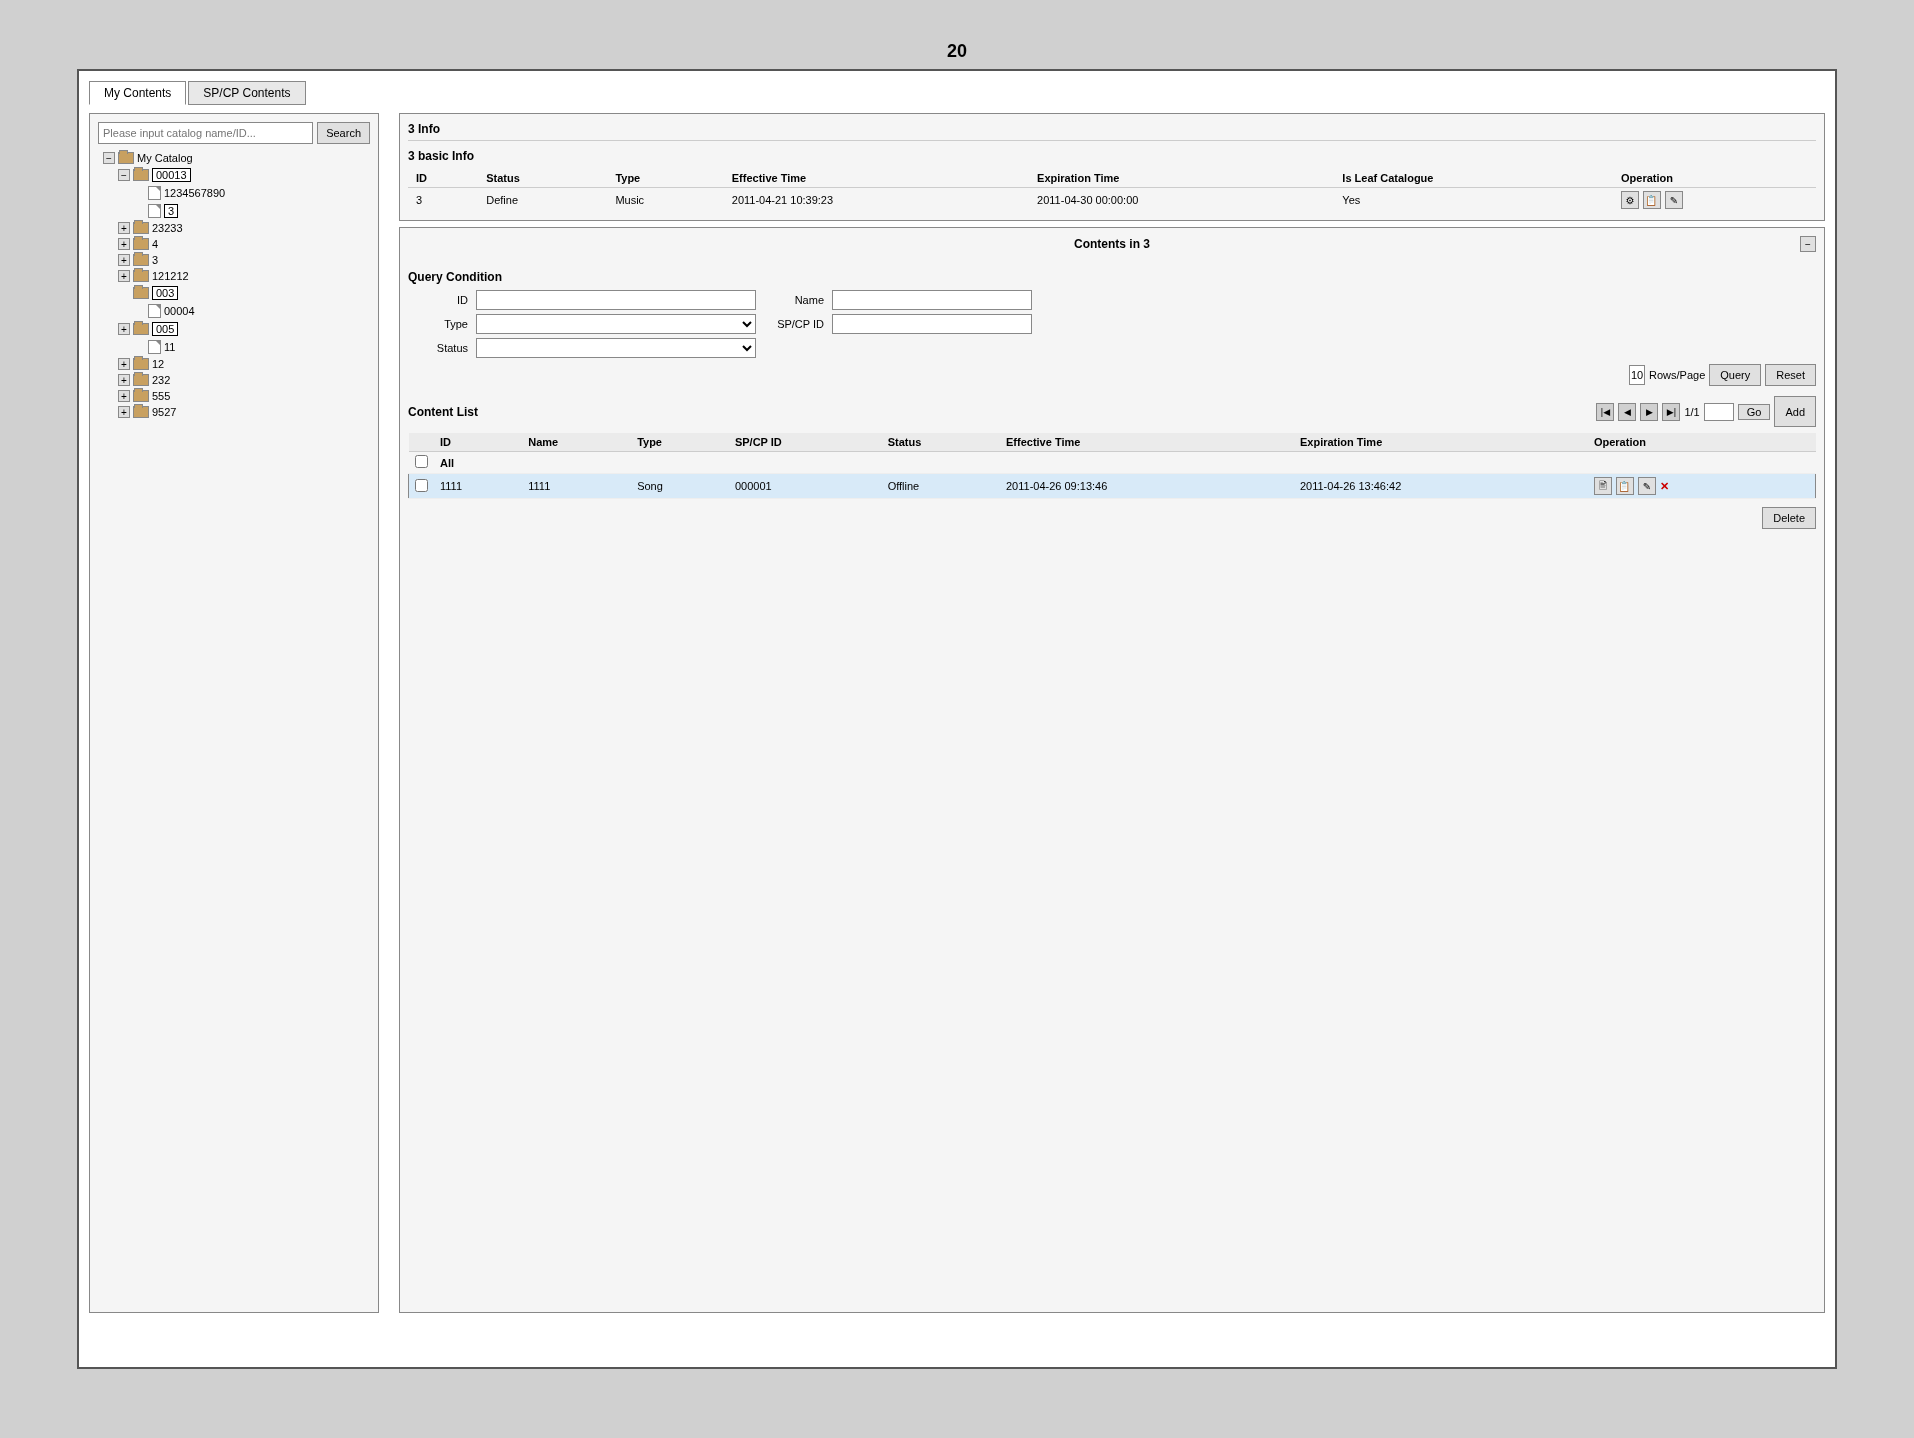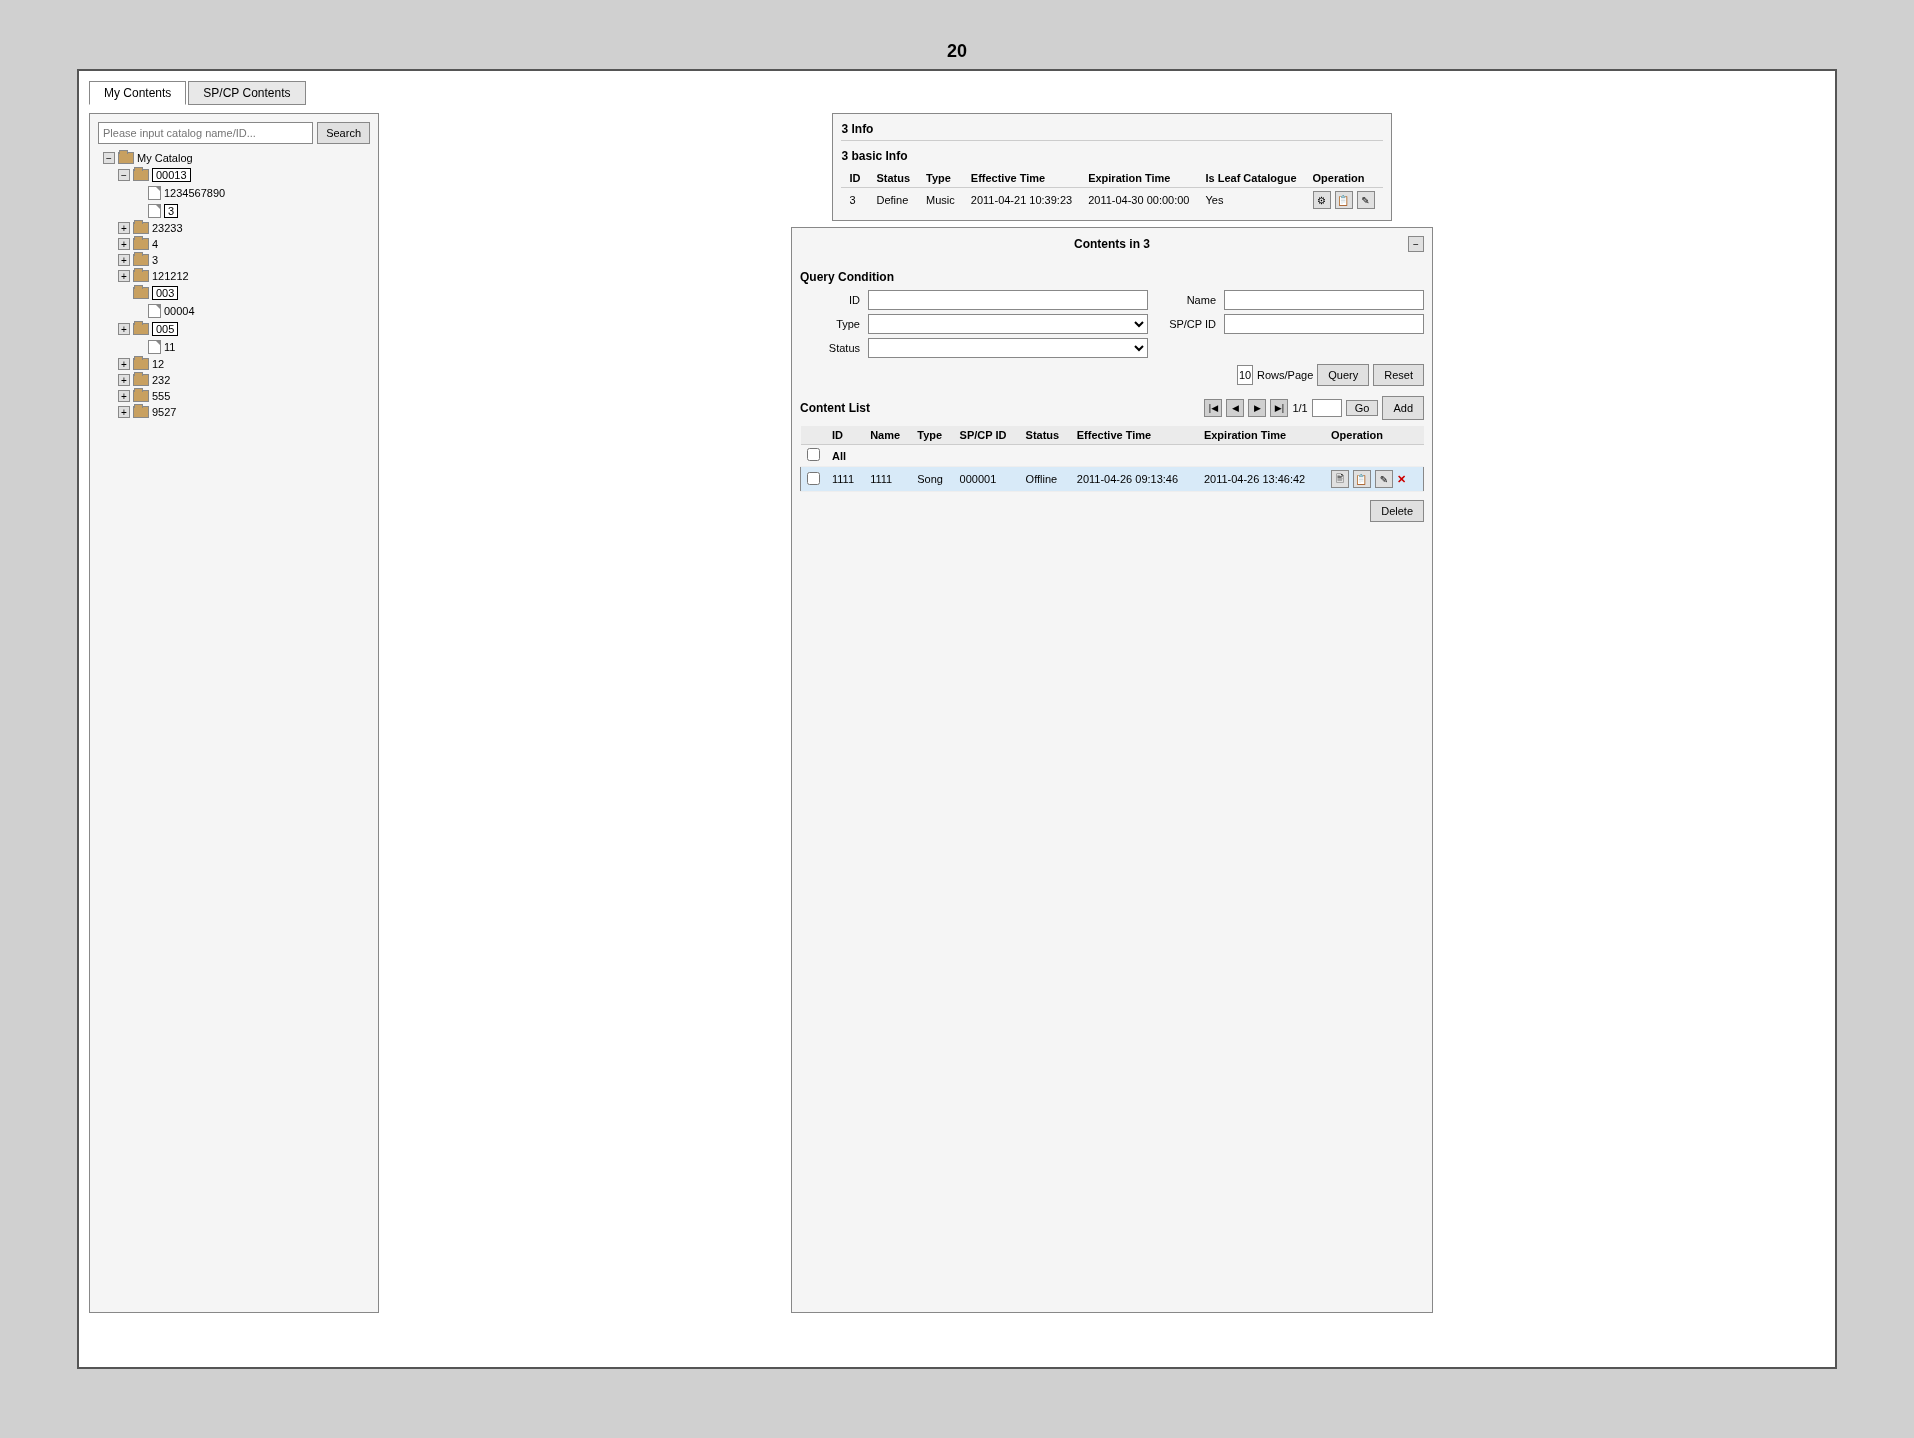--- a/index.html
+++ b/index.html
@@ -154,21 +154,20 @@
     }
     .tree-level-1 { padding-left: 5px; }
     .tree-level-2 { padding-left: 20px; }
     .tree-level-3 { padding-left: 35px; }
     
     .right-panel {
       flex: 1;
       display: flex;
       flex-direction: column;
       gap: 6px;
-      align-items: center;
     }
     
     .info-panel {
       background: #f5f5f5;
       border: 1px solid #888;
       padding: 8px;
     }
     .info-title {
       font-size: 12px;
       font-weight: bold;
@@ -338,21 +337,21 @@
     }
     .go-btn {
       height: 16px;
       padding: 0 8px;
       border: 1px solid #888;
       background: #e0e0e0;
       cursor: pointer;
       font-size: 11px;
     }
     .add-btn {
-      height: 24px;
+      height: 31px;
       padding: 0 10px;
       border: 1px solid #888;
       background: #e0e0e0;
       cursor: pointer;
       font-size: 11px;
     }
     
     .data-table {
       width: 100%;
       border-collapse: collapse;

